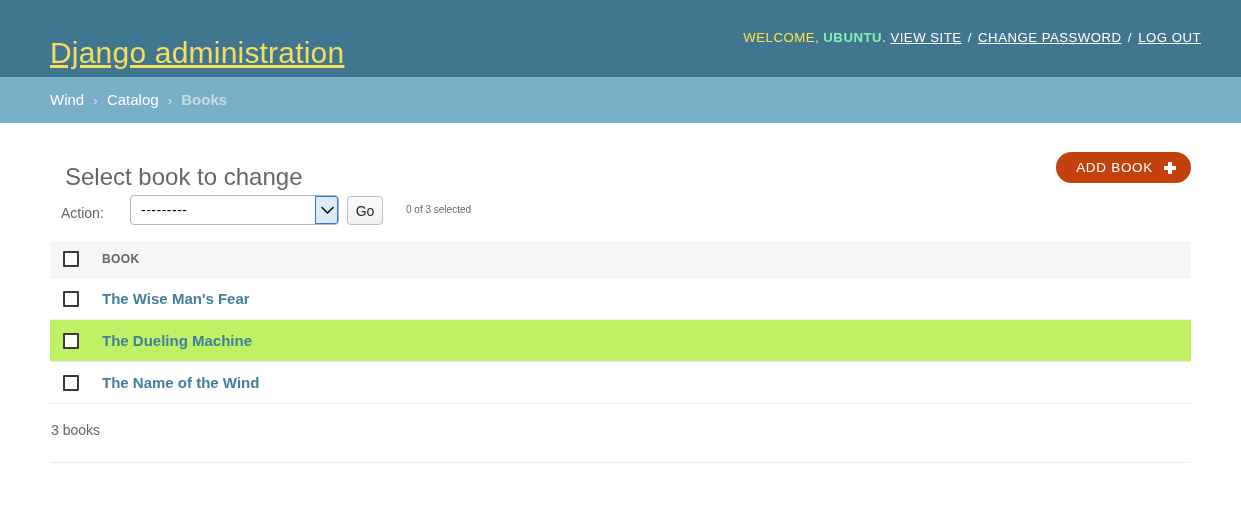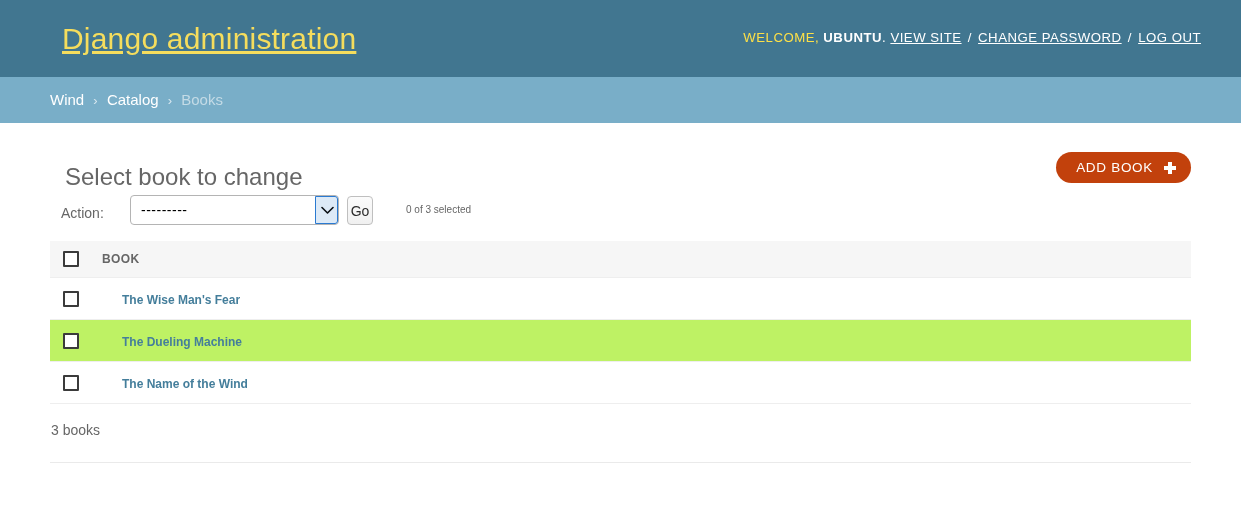--- a/index.html
+++ b/index.html
@@ -18,43 +18,42 @@
 
   
   #branding-header {
     height: 77px;
     background: #417690;
     position: relative;
   }
   #site-name {
     position: absolute;
     left: 50px;
-    top: 21px;
+    top: 35px;
     font-size: 30px;
     font-weight: 300;
     color: #f5dd5d;
     letter-spacing: 0.2px;
     line-height: 36px;
     white-space: nowrap;
-    margin-left: 12px;
   }
   #user-tools {
     position: absolute;
     right: 40px;
     top: 30px;
     font-size: 13.2px;
     letter-spacing: 0.5px;
     color: #ffffff;
     text-transform: uppercase;
     white-space: nowrap;
   }
   #user-tools .welcome-label { color: #fde047; }
   #user-tools .username {
     font-weight: bold;
-    color: #ffffff;
+    color: #86efac;
   }
   #user-tools a {
     color: #ffffff;
     text-decoration: underline;
   }
   #user-tools .sep {
     color: #ffffff;
     padding: 0 2px;
   }
 
@@ -73,20 +72,21 @@
     color: #ffffff;
     text-decoration: none;
   }
   #breadcrumbs .crumb-sep {
     color: #d8e8f0;
     font-size: 13px;
     padding: 0 5px;
   }
   #breadcrumbs .current {
     color: #c4dbe6;
+    font-weight: bold;
   }
 
   
   #content {
     position: relative;
     padding: 0 50px;
   }
   #content-title-row {
     position: relative;
     height: 68px;
@@ -191,21 +191,21 @@
   }
   .select-arrow-btn svg {
     position: absolute;
     left: 5px;
     top: 9px;
   }
   .go-button {
     position: absolute;
     left: 297px;
     top: 5px;
-    width: 26px;
+    width: 36px;
     height: 29px;
     box-sizing: border-box;
     background: linear-gradient(to bottom, #fbfbfb 0%, #f0f0f0 100%);
     border: 1px solid #bfbfbf;
     border-radius: 4px;
     font-family: "Liberation Sans", sans-serif;
     font-size: 14px;
     color: #2b2b2b;
     cursor: pointer;
     padding: 0;
@@ -267,23 +267,22 @@
     -webkit-appearance: none;
     -moz-appearance: none;
     appearance: none;
   }
   .col-title {
     padding-left: 1px !important;
   }
   #result_list td a {
     color: #447e9b;
     font-weight: bold;
-    font-size: 12px;
+    font-size: 15px;
     text-decoration: none;
-    margin-left: 20px;
   }
 
   
   #paginator-area {
     width: 1141px;
     padding-top: 16px;
     position: relative;
   }
   .paginator-text {
     font-size: 14px;

